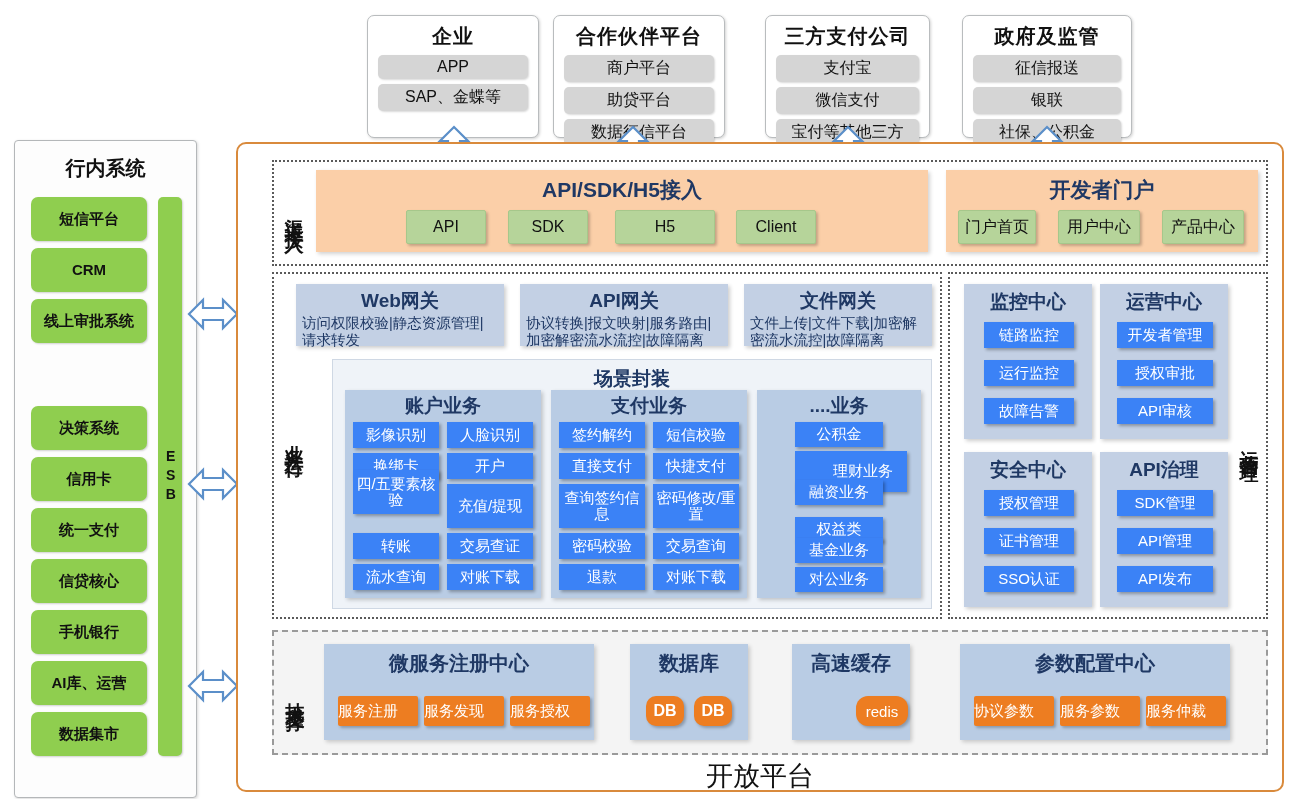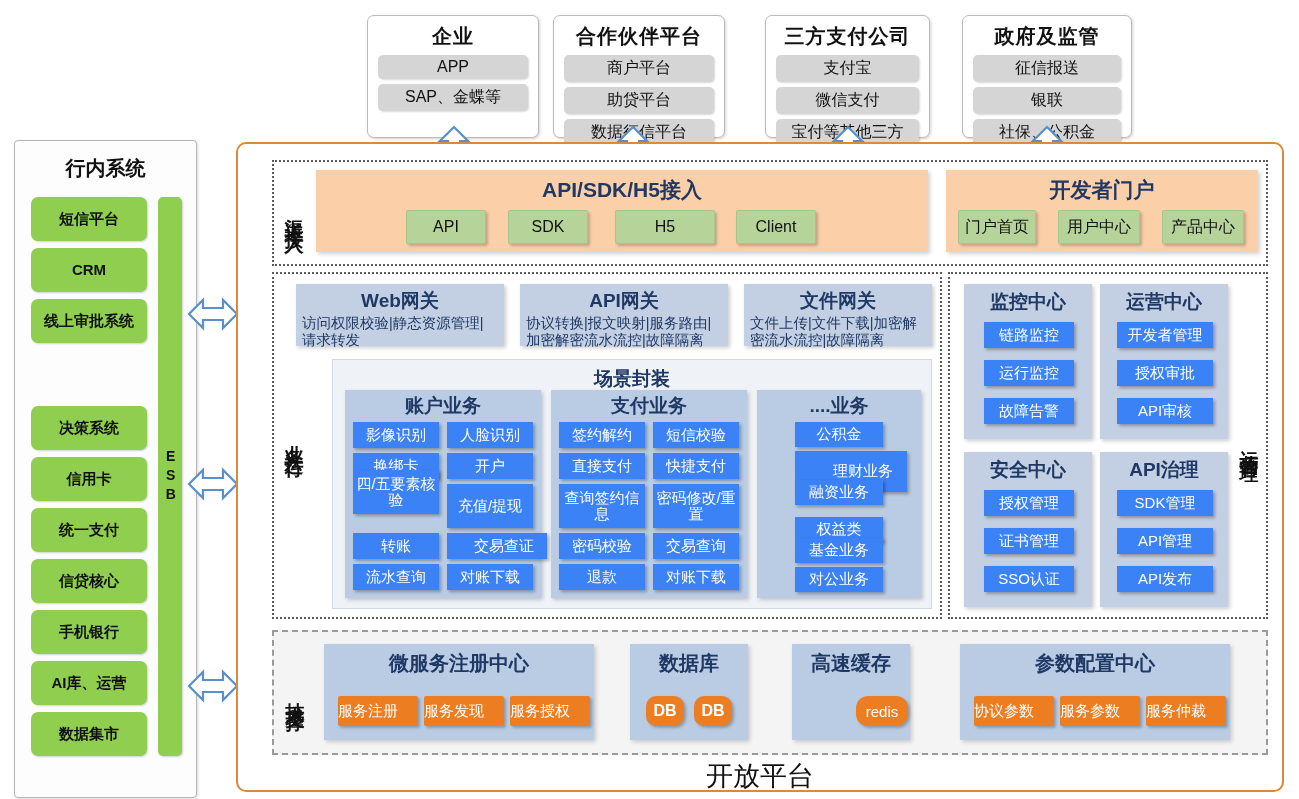--- a/index.html
+++ b/index.html
@@ -331,21 +331,21 @@
 
         <div class="blue-chip" style="left:102px;top:32px;width:86px;height:26px;">
           <span>人脸识别</span>
           </div>
         <div class="blue-chip" style="left:102px;top:63px;width:86px;height:26px;">
           <span>开户</span>
           </div>
         <div class="blue-chip" style="left:102px;top:94px;width:86px;height:44px;">
           <span>充值/提现</span>
           </div>
-        <div class="blue-chip" style="left:102px;top:143px;width:86px;height:26px;padding-left:14px;">
+        <div class="blue-chip" style="left:102px;top:143px;width:86px;height:26px;">
           <span>交易查证</span>
           </div>
         <div class="blue-chip" style="left:102px;top:174px;width:86px;height:26px;">
           <span>对账下载</span>
           </div>
       </div>
 
       <div class="sub-card" style="left:218px;top:30px;width:196px;height:208px;">
         <div class="sub-card-title">支付业务</div>
         <div class="blue-chip" style="left:8px;top:32px;width:86px;height:26px;">

